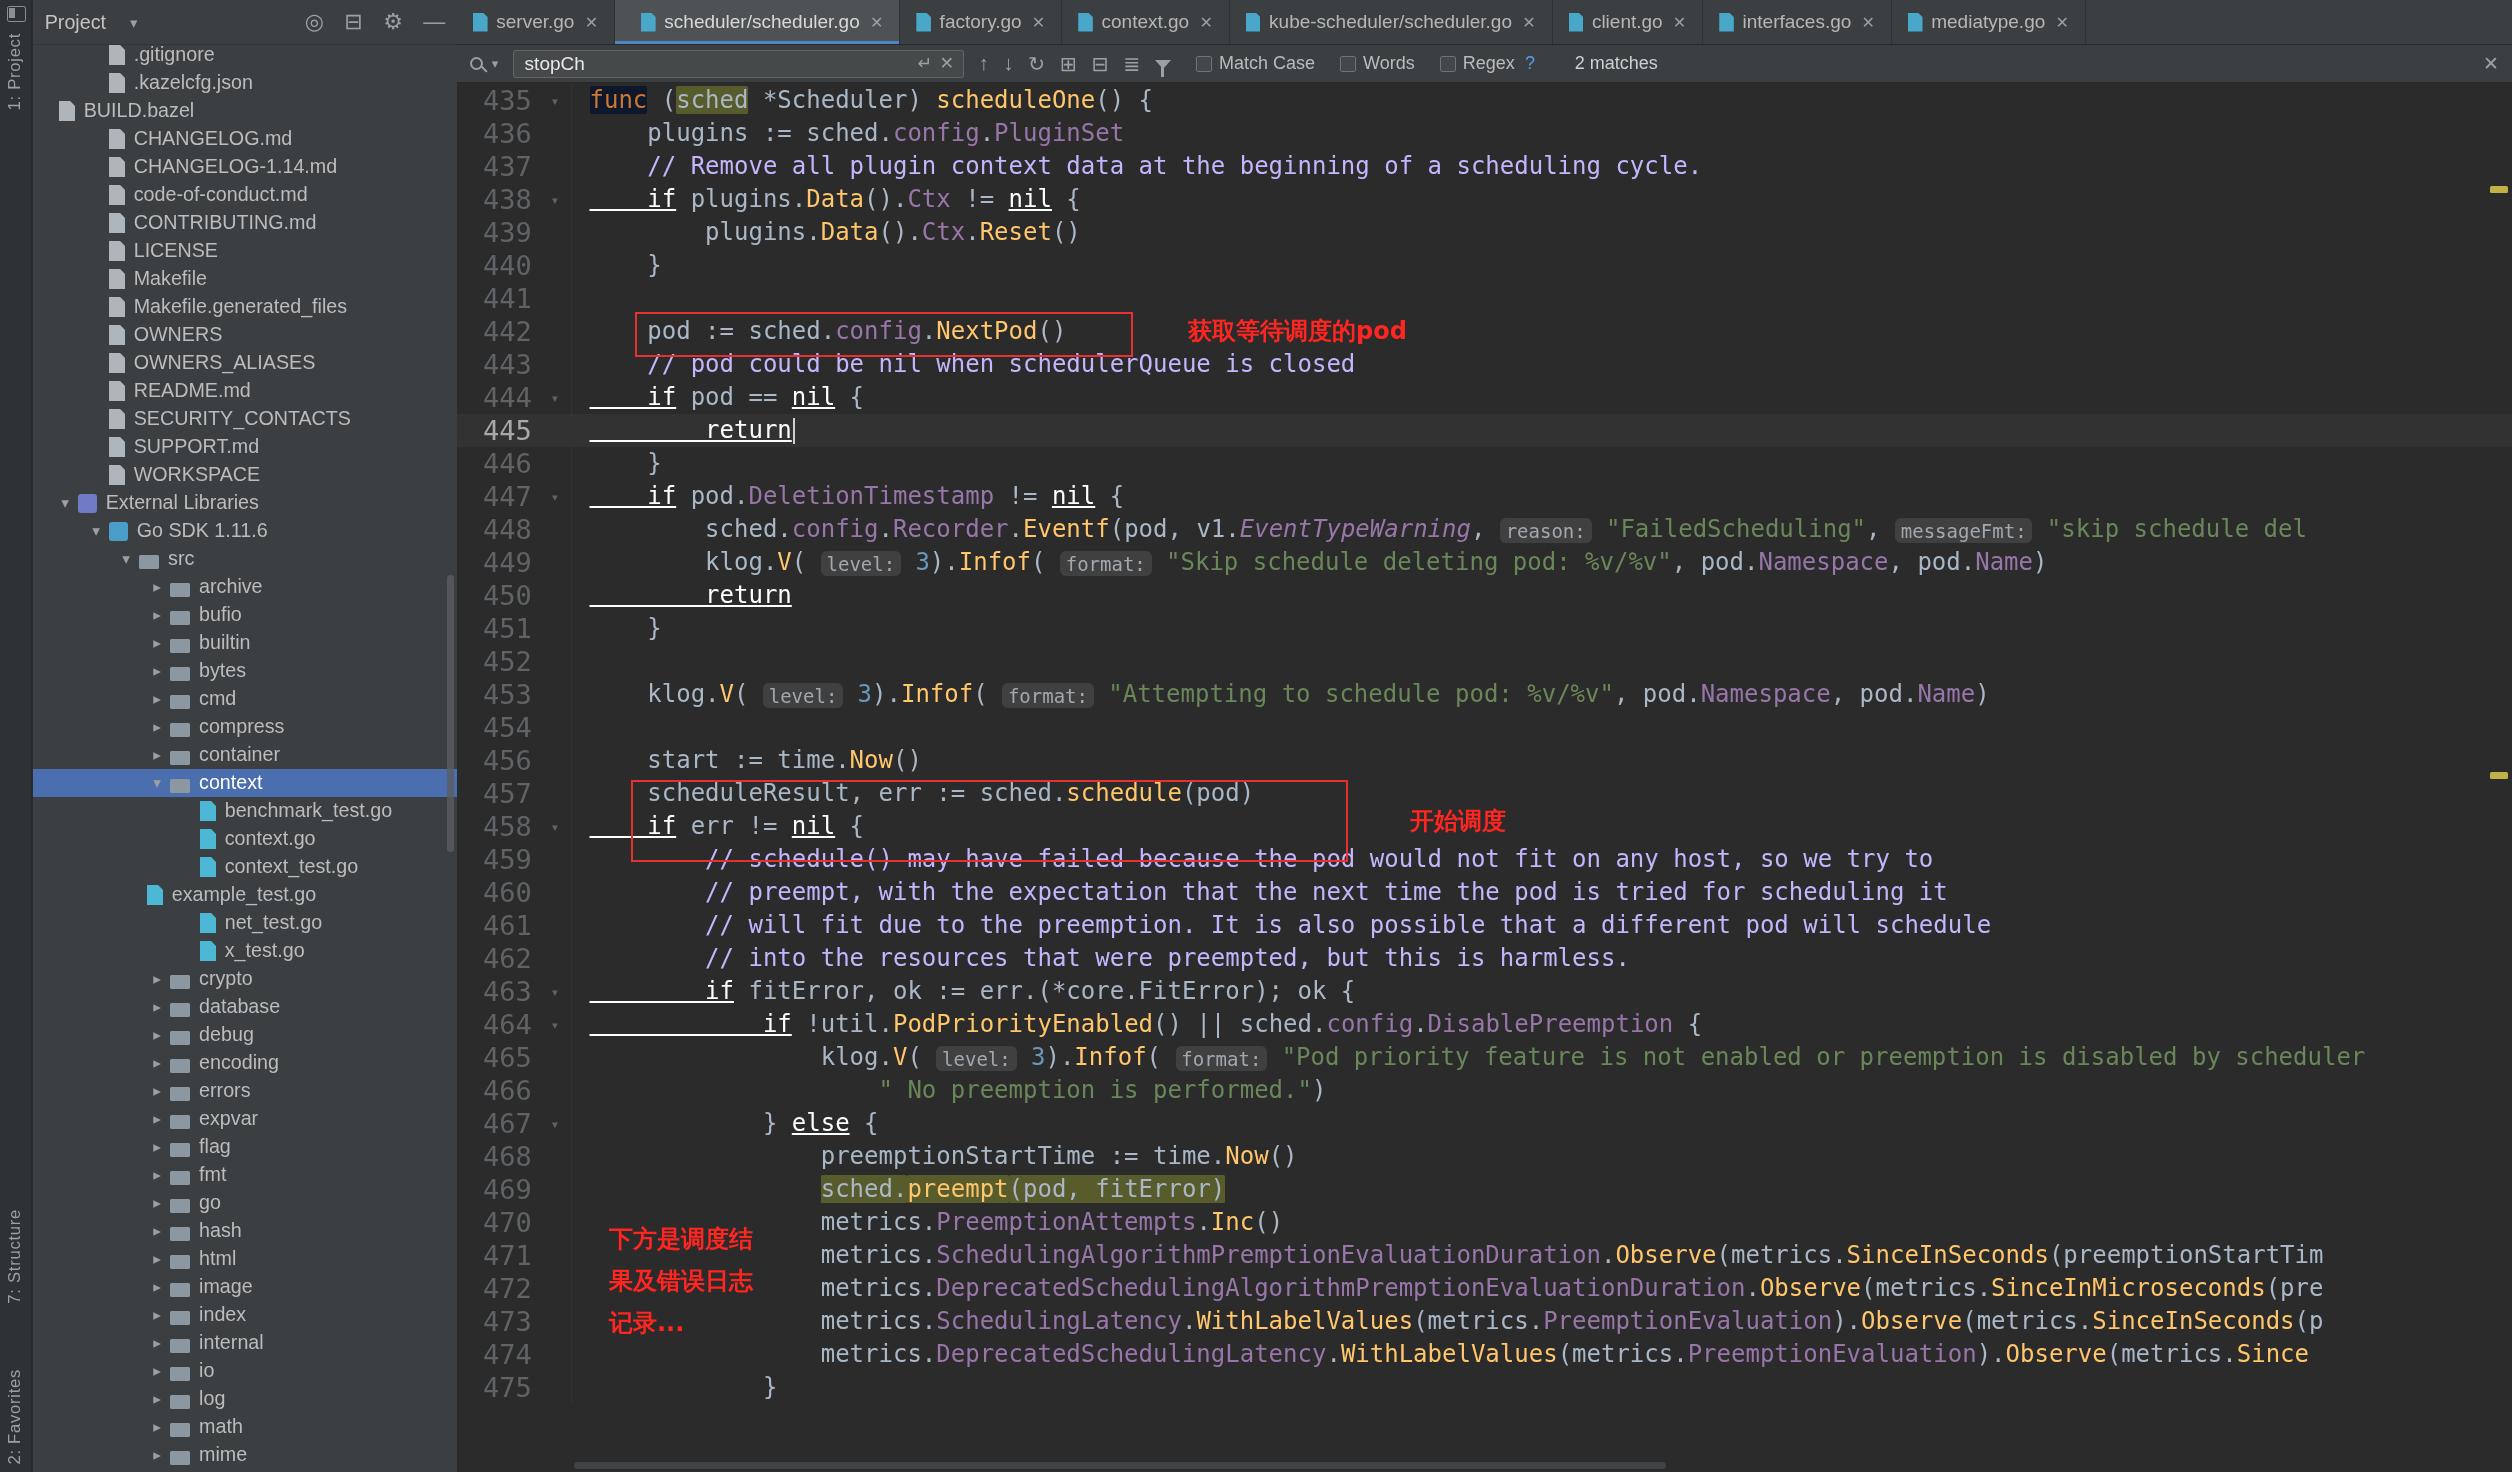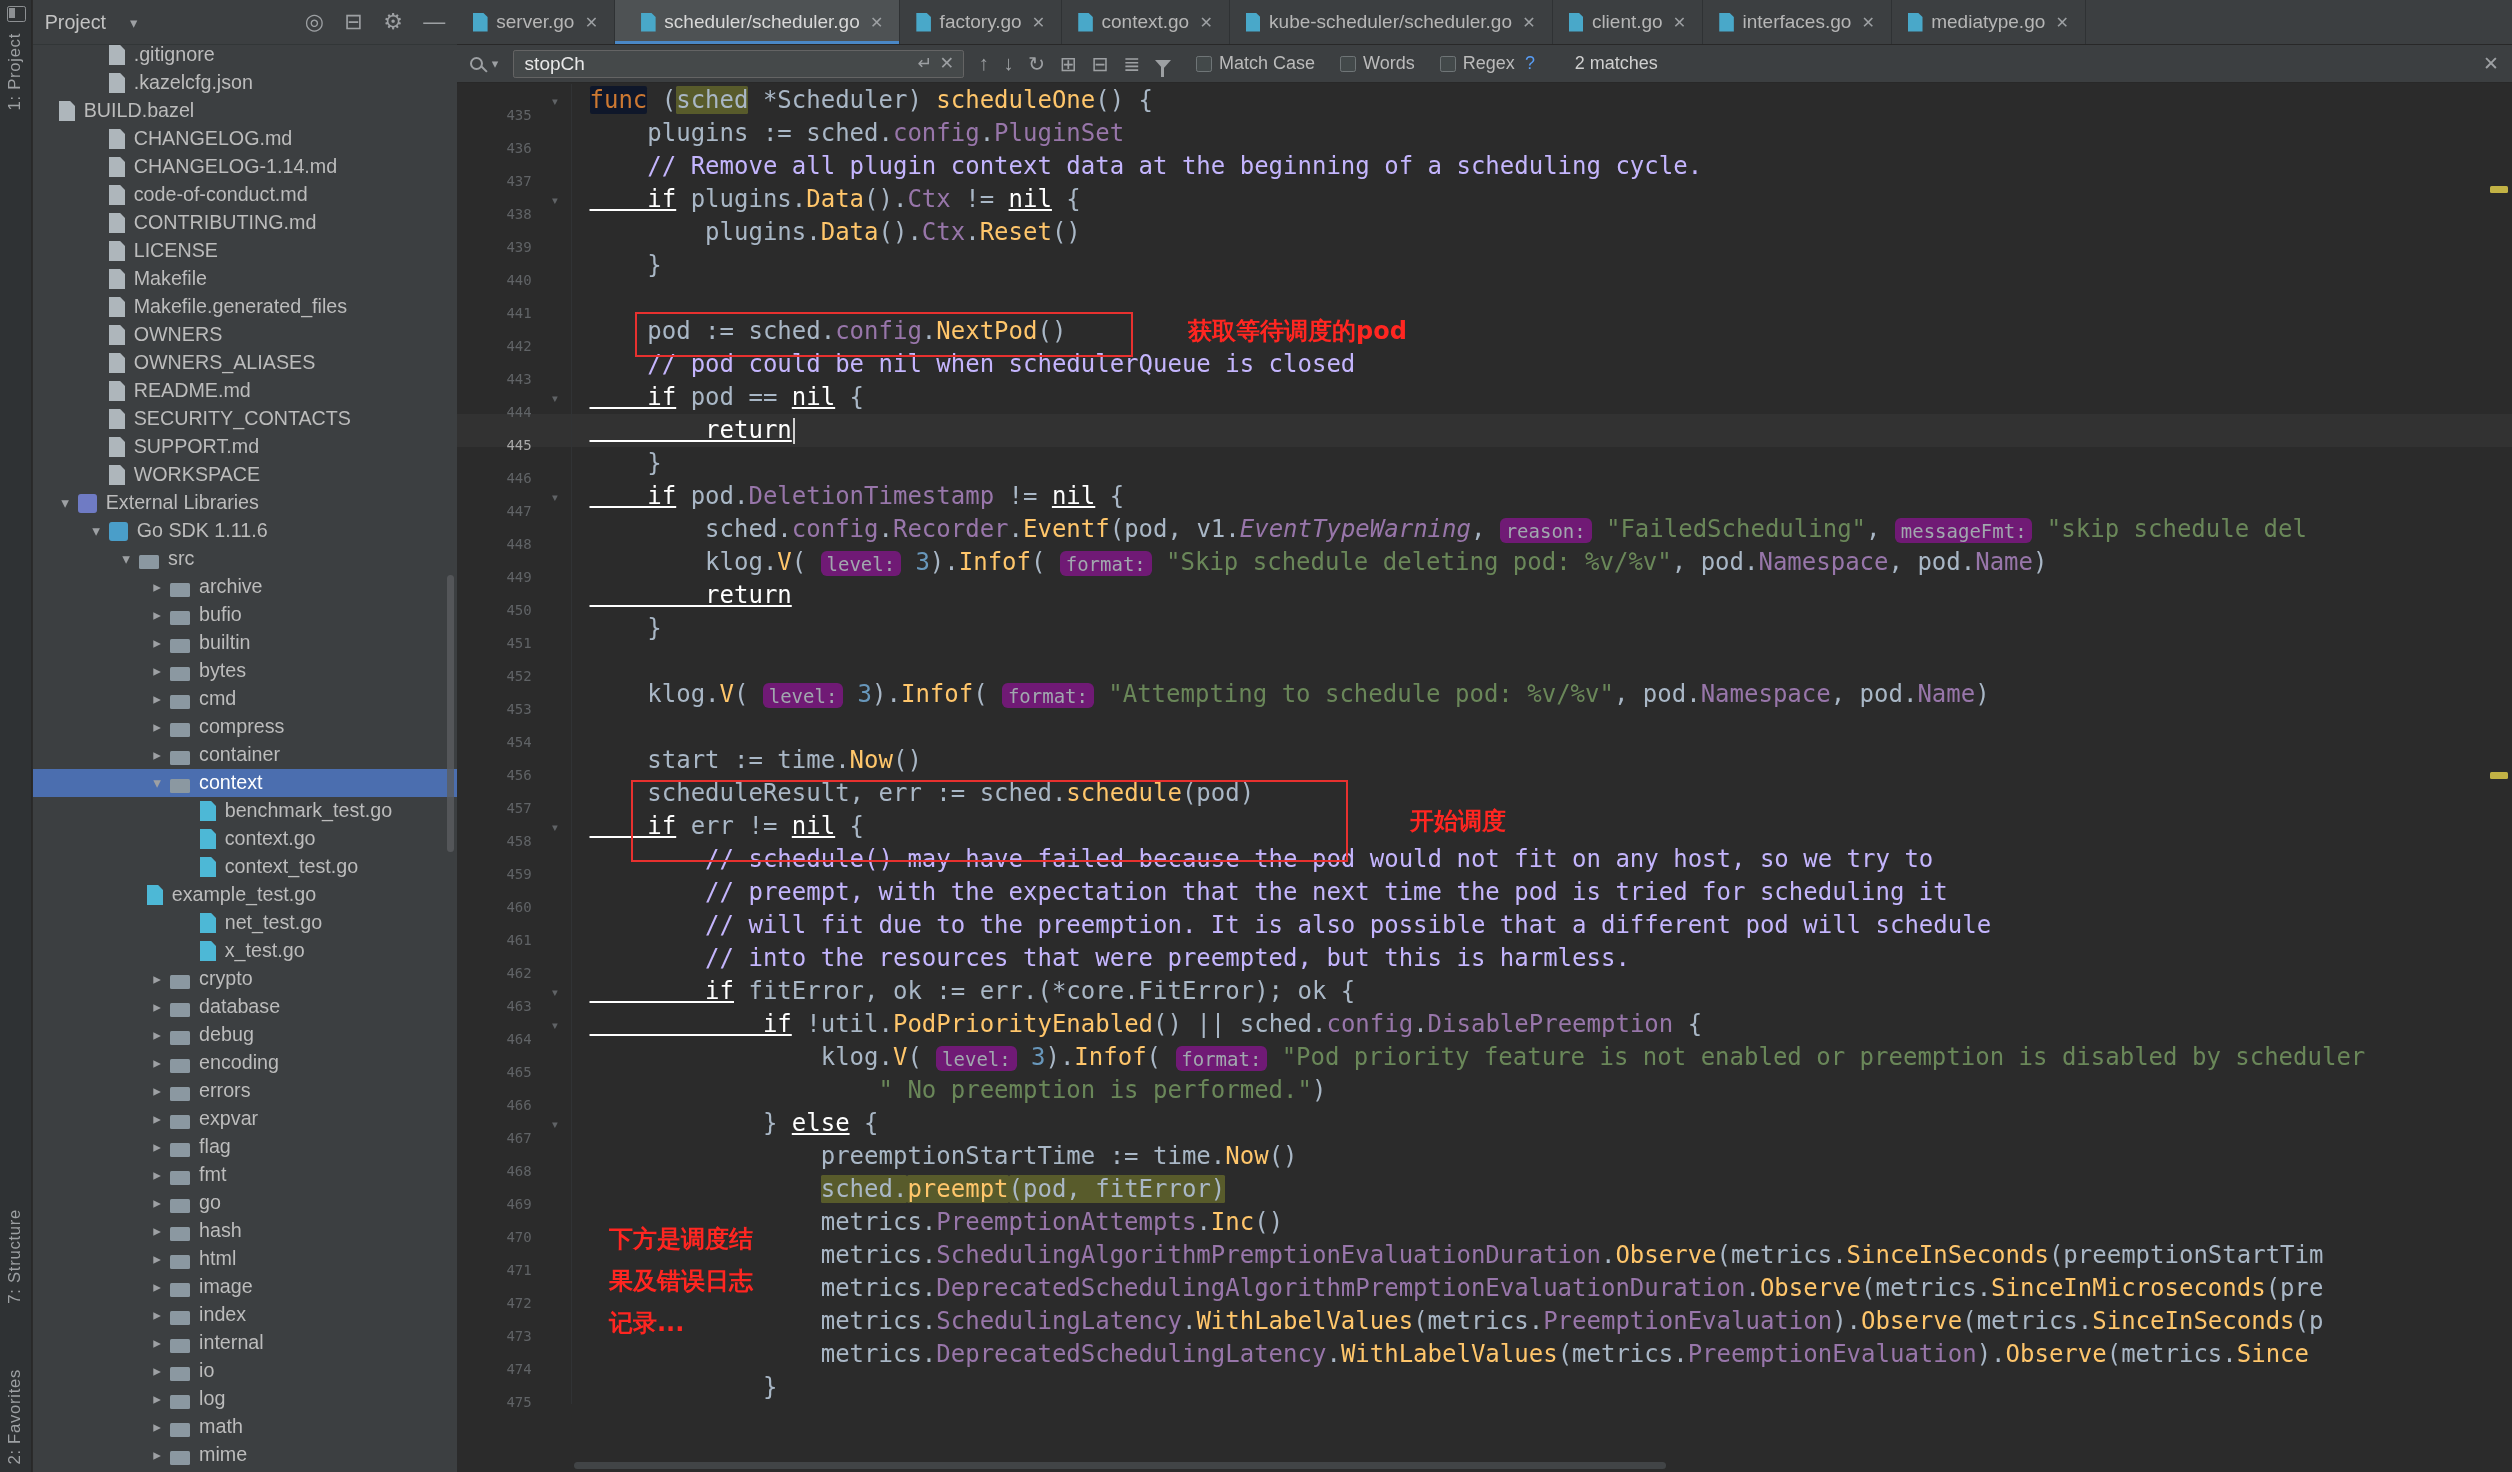--- a/index.html
+++ b/index.html
@@ -61,34 +61,34 @@
   .cb-group { display:flex; align-items:center; gap:7.3px; margin-left:10.2px; }
   .checkbox { width:16px; height:16px; border:1.5px solid #6f7577; border-radius:2.2px; background:#43494a; flex:none; }
   .help { color:#589df6; margin-left:2.9px; }
   .matches { color:#cfcfcf; margin-left:25px; }
   .close-find { margin-left:auto; color:#9da0a3; font-size:19px; }
 
   
   .editor { position:absolute; left:457px; top:84px; right:0; bottom:0; background:#2b2b2b; font-family:"DejaVu Sans Mono", monospace; font-size:24px; }
   .code-line { display:flex; height:33px; line-height:33px; white-space:pre; }
   .code-line.current { background:#323232; }
-  .line-num { width:82px; flex:none; text-align:right; padding-right:7.3px; color:#606366; font-size:14px;margin-top:15px; }
+  .line-num { width:82px; flex:none; text-align:right; padding-right:7.3px; color:#606366; font-size:27px; }
   .current .line-num { color:#a8a8a8; }
   .fold { width:32px; flex:none; text-align:center; color:#606366; font-size:14.6px; }
   .code { flex:1; overflow:hidden; padding-left:17.5px; border-left:0.7px solid #313335; }
   .tk-k { color:#ffffff;text-decoration:underline; }
   .tk-kb { color:#cc7832; background:#0f172a; border-radius:2.2px; }
   .tk-p { color:#a9b7c6; }
   .tk-f { color:#ffc66b; }
   .tk-d { color:#9876aa; }
   .tk-s { color:#6a8759; }
   .tk-c { color:#c4b5fd; }
   .tk-n { color:#6897bb; }
   .tk-t { color:#9876aa; font-style:italic; }
-  .tk-h { color:#a1a8ae; background:#701a75; border-radius:5.8px; padding:1.5px 5.8px; font-size:19px; }
+  .tk-h { color:#a1a8ae; background:#404040; border-radius:5.8px; padding:1.5px 5.8px; font-size:19px; }
   .tk-hi { background:#585b2b; border-radius:1.5px; }
   .caret { display:inline-block; width:2.2px; height:26px; background:#d0d0d0; vertical-align:middle; margin-left:1.5px; }
   .hscroll { position:absolute; left:117px; bottom:2.9px; width:1092px; height:7.3px; background:#4c5052; border-radius:3.6px; opacity:.7; }
 
   
   .redbox { position:absolute; border:2.9px solid #e8312f; pointer-events:none; }
   .box1 { left:635px; top:312px; width:498px; height:45px; }
   .box2 { left:631px; top:780px; width:717px; height:82px; }
   .ann { position:absolute; color:#ff2621; font-size:24px; font-weight:600; font-family:"DejaVu Sans", sans-serif; }
   .ann1 { left:1188px; top:315px; }

